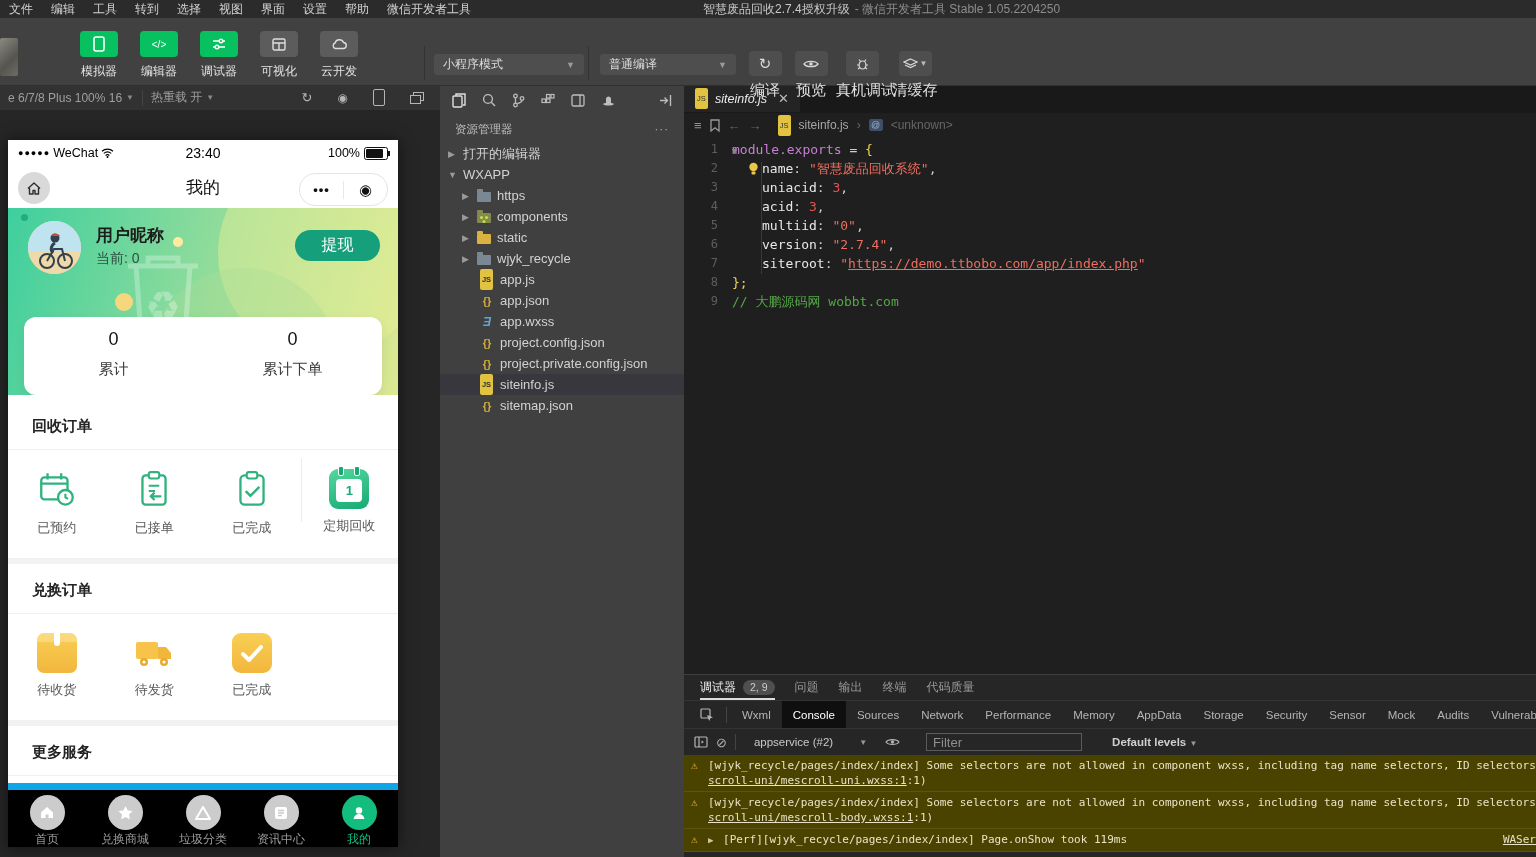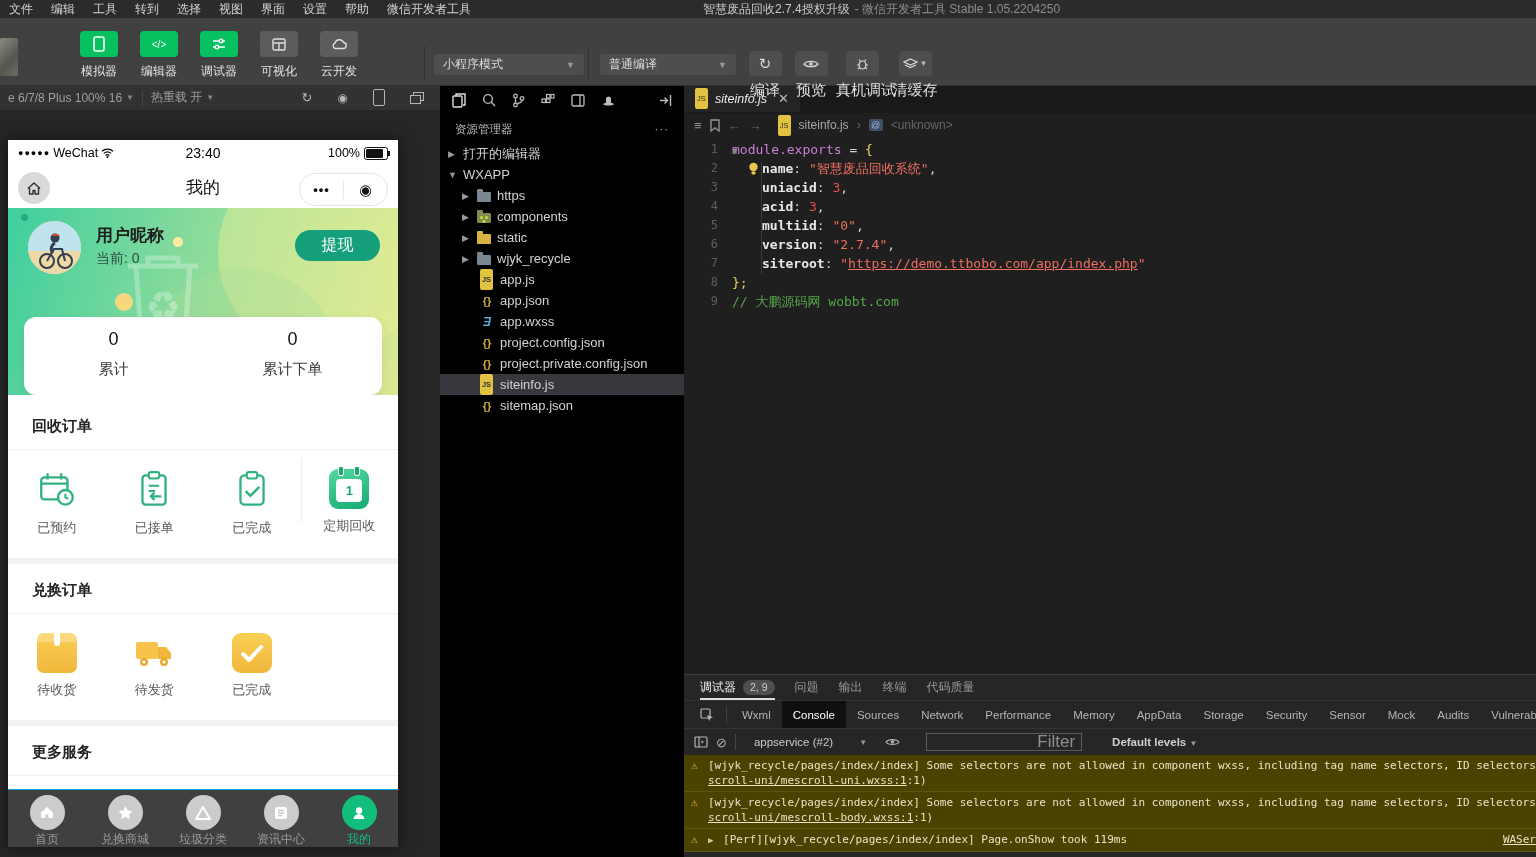--- a/index.html
+++ b/index.html
@@ -90,28 +90,28 @@
   .cal-fill{width:40px;height:40px;margin:0 auto;border-radius:9px;background:linear-gradient(160deg,#55d89e,#16a974);position:relative;}
   .cal-fill .knob{position:absolute;top:-3px;width:4px;height:8px;border-radius:2px;background:#16a974;border:1px solid #fff;}
   .cal-fill .face{position:absolute;left:7px;top:10px;right:7px;bottom:7px;background:#fff;border-radius:4px;
         display:flex;align-items:center;justify-content:center;color:#16a974;font-size:13px;font-weight:bold;}
   .box-ic{width:40px;height:40px;margin:0 auto;border-radius:7px;background:linear-gradient(180deg,#f9cf55,#f2b63c);position:relative;}
   .box-ic .tape{position:absolute;left:17px;top:0;width:6px;height:13px;background:#fff;border-radius:0 0 3px 3px;}
   .box-ic .flap{position:absolute;left:0;top:0;right:0;height:9px;background:rgba(255,255,255,.25);border-radius:7px 7px 0 0;}
   .chk-ic{width:40px;height:40px;margin:0 auto;border-radius:9px;background:linear-gradient(180deg,#f9cf55,#f2b63c);
           display:flex;align-items:center;justify-content:center;}
   
-  .tabbar{position:absolute;left:0;bottom:0;width:100%;height:57px;background:#404040;border-top:1px solid #0ea5e9;display:flex;z-index:10;}
+  .tabbar{position:absolute;left:0;bottom:0;width:100%;height:57px;background:#000000;border-top:7px solid #0ea5e9;display:flex;z-index:10;}
   .tab{flex:1;text-align:center;padding-top:5px;}
   .tab .cir{width:35px;height:35px;border-radius:50%;background:#cccccc;margin:0 auto;display:flex;align-items:center;justify-content:center;}
   .tab.active .cir{background:#13bd7e;}
   .tab .lbl{font-size:12px;color:#9b9b9b;margin-top:1px;}
   .tab.active .lbl{color:#13bd7e;}
   
-  .explorer{position:absolute;left:440px;top:85px;width:244px;height:772px;background:#000000;border-right:6px solid #1b1b1b;}
+  .explorer{position:absolute;left:440px;top:85px;width:244px;height:772px;background:#404040;border-right:6px solid #1b1b1b;}
   .exp-icons{height:30px;display:flex;align-items:center;gap:16px;padding:0 12px;color:#c8c8c8;}
   .exp-icons .last{margin-left:auto;}
   .exp-header{height:28px;display:flex;align-items:center;padding:0 15px;font-size:11.5px;color:#bfbfbf;}
   .exp-header .more{margin-left:auto;letter-spacing:1px;color:#aaa;}
   .tree{font-size:13px;color:#d2d2d2;}
   .trow{height:21px;display:flex;align-items:center;gap:6px;padding-left:8px;}
   .trow .chev{width:9px;color:#9a9a9a;font-size:9px;flex:none;}
   .ind1{padding-left:22px;} .ind2{padding-left:40px;}
   .trow.selected{background:#37373d;}
   .fold{width:14px;height:10px;border-radius:1px;position:relative;flex:none;margin-top:2px;}
@@ -133,41 +133,41 @@
   .crumbs .nav-ic{color:#8f8f8f;font-size:13px;}
   .crumbs .dim{color:#666;}
   .sym-ic{display:inline-flex;width:14px;height:12px;border-radius:2px;background:#3f4f66;color:#9fb6d8;font-size:9px;
           align-items:center;justify-content:center;}
   .code{position:relative;font-family:"DejaVu Sans Mono",monospace;font-size:13px;line-height:19px;padding-top:3px;}
   .cline{display:flex;}
   .lnum{width:34px;text-align:right;color:#5e5e5e;padding-right:14px;flex:none;font-size:12px;}
   .fold-ar{position:absolute;left:48px;top:5px;color:#888;font-size:9px;}
   .ltext{white-space:pre;}
   .ind{padding-left:30px;}
-  .kw{color:#c87fd4;} .prop{color:#e8e8e8;font-weight:bold;} .str{color:#ee6e5f;} .num{color:#ee5050;}
+  .kw{color:#c87fd4;} .prop{color:#e8e8e8;font-weight:normal;} .str{color:#ee6e5f;} .num{color:#ee5050;}
   .op{color:#cfcfcf;} .br{color:#f2d35c;} .com{color:#57a64a;}
   .lnk{color:#ee6e5f;text-decoration:underline;}
   .bulb{position:absolute;left:64px;top:25px;}
   .iguide{position:absolute;left:77px;top:25px;height:112px;width:1px;background:#3a3a3a;}
   
   .console{position:absolute;left:684px;bottom:0;width:852px;height:182px;background:#262626;border-top:1px solid #3e3e3e;}
   .ctabs{height:25px;display:flex;align-items:center;padding-left:16px;font-size:12px;color:#9a9a9a;border-bottom:1px solid #333;}
   .ctab{margin-right:20px;height:100%;display:flex;align-items:center;gap:7px;}
   .ctab.active{color:#ededed;box-shadow:inset 0 -2px 0 #dcdcdc;}
   .badge{background:#4f4f4f;border-radius:8px;padding:0 7px;font-size:10.5px;color:#ccc;height:15px;line-height:15px;}
   .dtabs{height:27px;display:flex;align-items:center;font-size:11.5px;color:#b5b5b5;border-bottom:1px solid #333;padding-left:8px;overflow:hidden;}
   .dtab{padding:0 11px;height:100%;display:flex;align-items:center;white-space:nowrap;flex:none;}
   .dtab.active{background:#0f0f0f;color:#fff;}
   .dtool{display:flex;align-items:center;padding:0 8px;color:#b5b5b5;}
   .ddiv{width:1px;height:16px;background:#444;margin:0 4px;flex:none;}
   .frow{height:26px;display:flex;align-items:center;border-bottom:1px solid #333;padding-left:10px;font-size:11.5px;color:#c9c9c9;}
   .frow .gap8{width:8px;} 
   .ctx{display:flex;align-items:center;gap:26px;margin-left:10px;white-space:nowrap;}
-  .finput{width:142px;height:16px;background:transparent;border:1px solid #5a5a5a;color:#ddd;font-size:17px;
-          padding:0 6px;margin-left:26px;font-family:"Liberation Sans",sans-serif;text-align:right;}
+  .finput{width:142px;height:16px;background:transparent;border:1px solid #5a5a5a;color:#ddd;font-size:13px;
+          padding:0 6px;margin-left:26px;font-family:"Liberation Sans",sans-serif;}
   .finput::placeholder{color:#8f8f8f;}
   .levels{margin-left:30px;color:#cfcfcf;font-weight:bold;}
   .msgs{position:absolute;top:80px;left:0;right:0;bottom:0;overflow:hidden;font-family:"DejaVu Sans Mono",monospace;font-size:11px;}
   .msg{position:relative;padding:3px 56px 3px 24px;background:#4a4300;color:#e9e2c6;border-bottom:1px solid #5c5410;
        line-height:15px;white-space:nowrap;overflow:hidden;}
   .msg .warn{position:absolute;left:7px;top:3px;color:#f2b83c;font-size:11px;}
   .msg .src{position:absolute;right:0;top:3px;text-decoration:underline;padding-left:6px;}
   .msg.dark{background:#262626;color:#dadada;border-bottom:none;}
   .caret9{font-size:9px;color:#cdc69f;margin-right:3px;}
   svg{display:block;}

